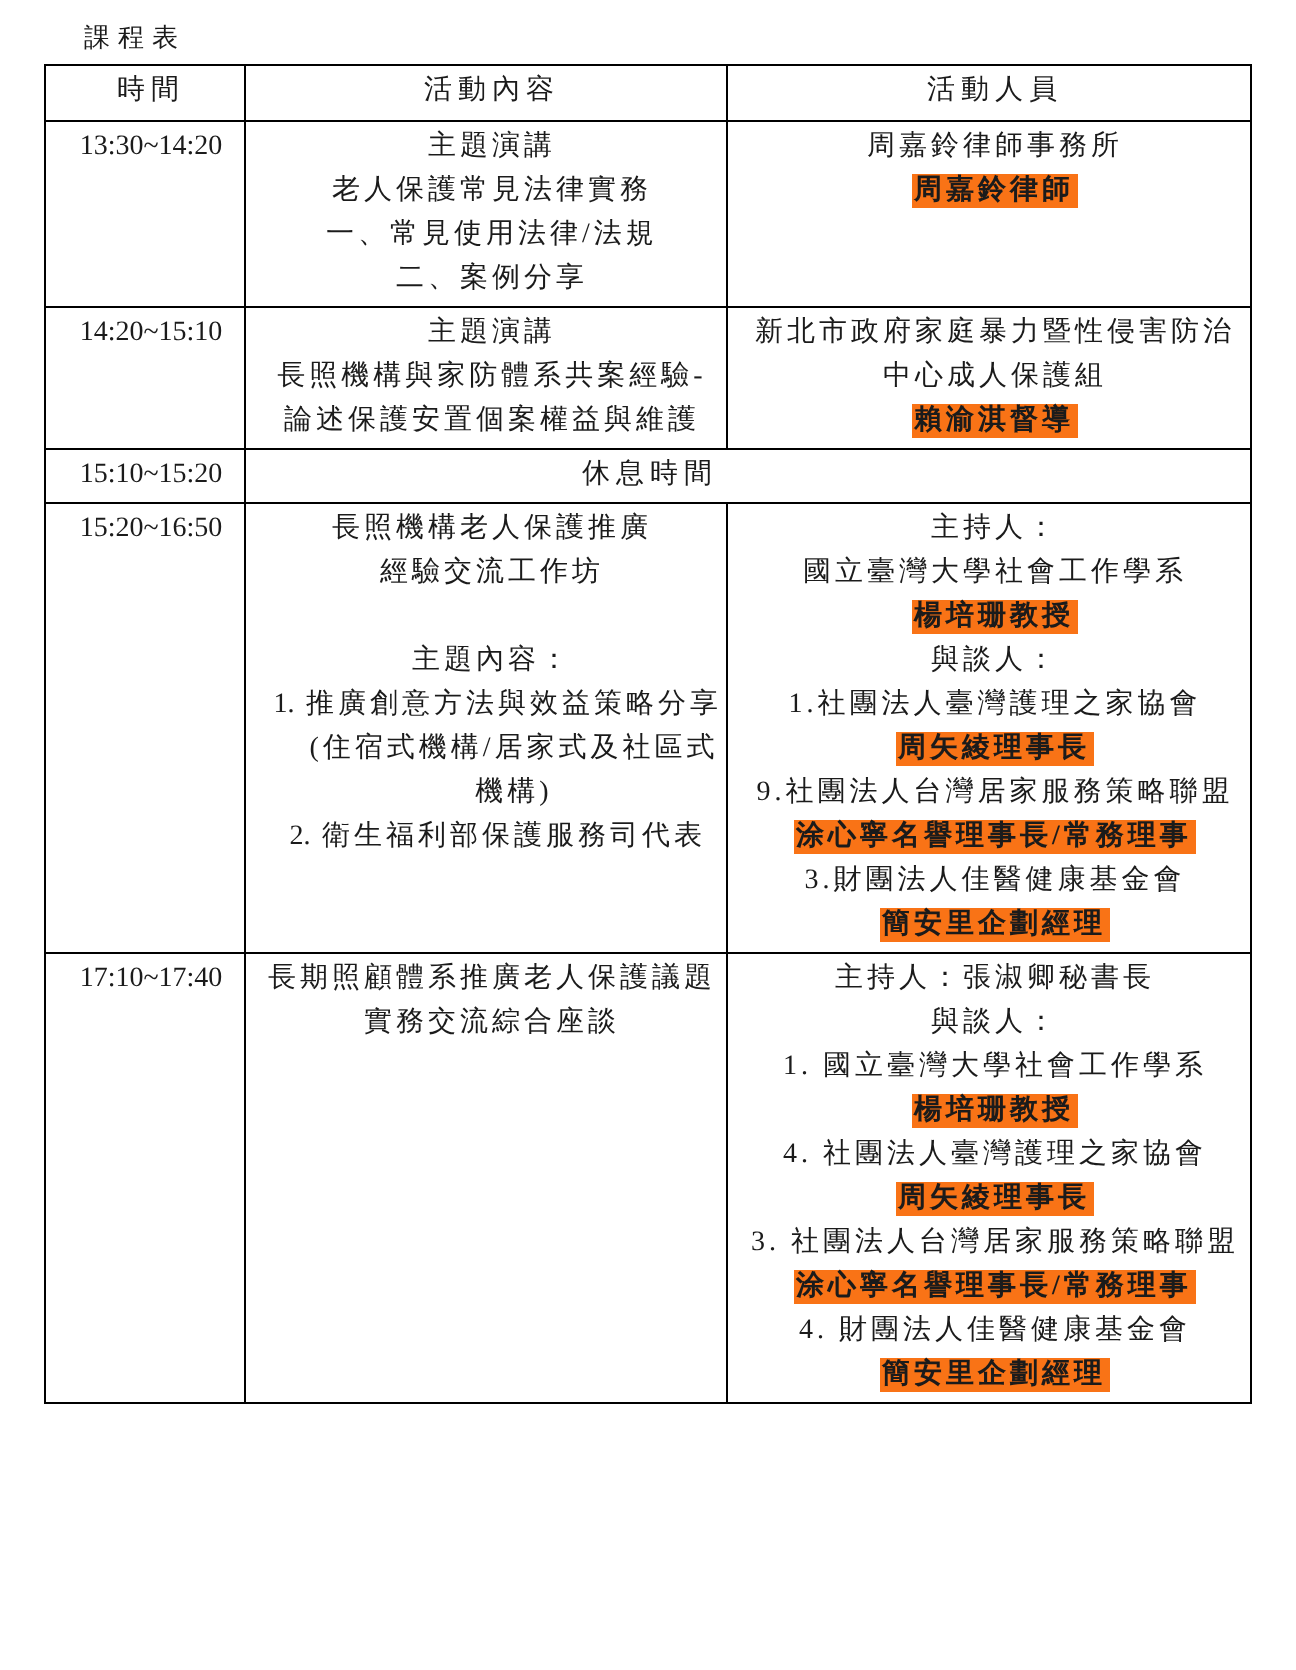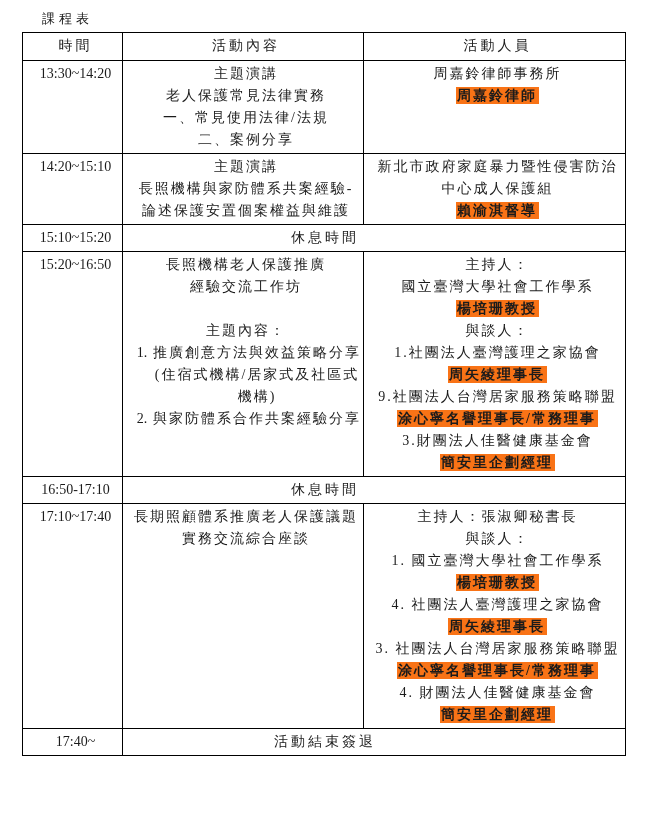--- a/index.html
+++ b/index.html
@@ -126,58 +126,50 @@
         <tr>
           <td class="time-cell">15:20~16:50</td>
           <td class="content-cell">
             <div class="line"><span>長照機構老人保護推廣</span></div>
             <div class="line"><span>經驗交流工作坊</span></div>
             <div class="line"><span>&nbsp;</span></div>
             <div class="line"><span>主題內容：</span></div>
             <div class="line"><span class="marker">1.</span><span>推廣創意方法與效益策略分享</span></div>
             <div class="line indent"><span>(住宿式機構/居家式及社區式</span></div>
             <div class="line indent"><span>機構)</span></div>
-            <div class="line"><span class="marker">2.</span><span>與家防體系合作共案經驗分享</span></div>
+            <div class="line"><span class="marker">2.</span><span>衛生福利部保護服務司代表</span></div>
           </td>
           <td class="people-cell">
             <div class="line"><span>主持人：</span></div>
             <div class="line"><span>國立臺灣大學社會工作學系</span></div>
             <div class="line"><span class="hl">楊培珊教授</span></div>
             <div class="line"><span>與談人：</span></div>
             <div class="line"><span>1.社團法人臺灣護理之家協會</span></div>
             <div class="line"><span class="hl">周矢綾理事長</span></div>
             <div class="line"><span>9.社團法人台灣居家服務策略聯盟</span></div>
             <div class="line"><span class="hl">涂心寧名譽理事長/常務理事</span></div>
             <div class="line"><span>3.財團法人佳醫健康基金會</span></div>
             <div class="line"><span class="hl">簡安里企劃經理</span></div>
           </td>
-        </tr>
-        <tr>
-          <td class="time-cell">16:50-17:10</td>
-          <td class="break-cell" colspan="2"><span class="break-text">休息時間</span></td>
         </tr>
         <tr>
           <td class="time-cell">17:10~17:40</td>
           <td class="content-cell">
             <div class="line"><span>長期照顧體系推廣老人保護議題</span></div>
             <div class="line"><span>實務交流綜合座談</span></div>
           </td>
           <td class="people-cell">
             <div class="line"><span>主持人：張淑卿秘書長</span></div>
             <div class="line"><span>與談人：</span></div>
             <div class="line"><span>1. 國立臺灣大學社會工作學系</span></div>
             <div class="line"><span class="hl">楊培珊教授</span></div>
             <div class="line"><span>4. 社團法人臺灣護理之家協會</span></div>
             <div class="line"><span class="hl">周矢綾理事長</span></div>
             <div class="line"><span>3. 社團法人台灣居家服務策略聯盟</span></div>
             <div class="line"><span class="hl">涂心寧名譽理事長/常務理事</span></div>
             <div class="line"><span>4. 財團法人佳醫健康基金會</span></div>
             <div class="line"><span class="hl">簡安里企劃經理</span></div>
           </td>
         </tr>
-        <tr>
-          <td class="time-cell">17:40~</td>
-          <td class="break-cell" colspan="2"><span class="break-text">活動結束簽退</span></td>
-        </tr>
       </tbody>
   </table>
 
 </div>
 
 </body></html>

